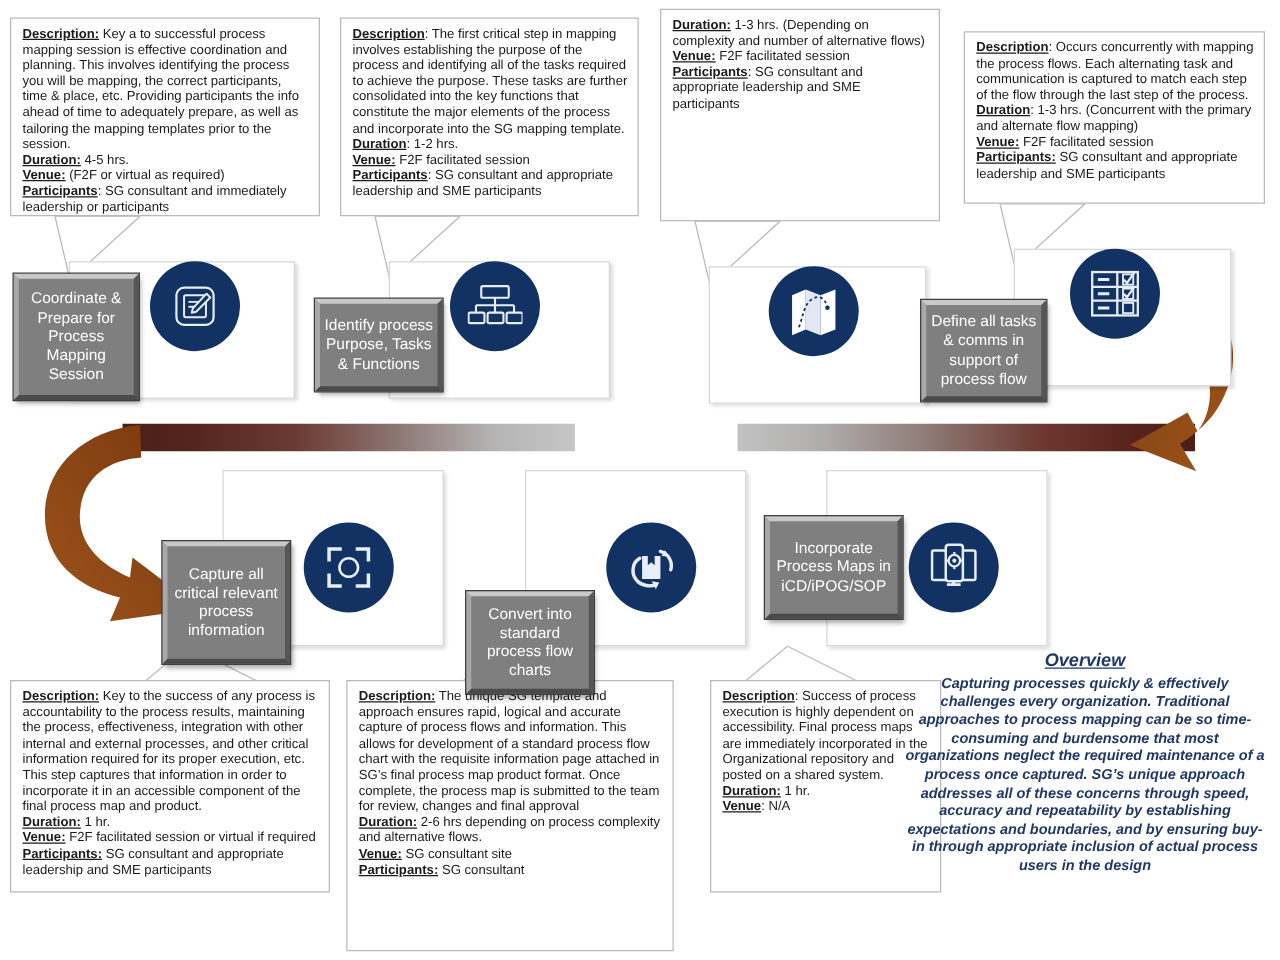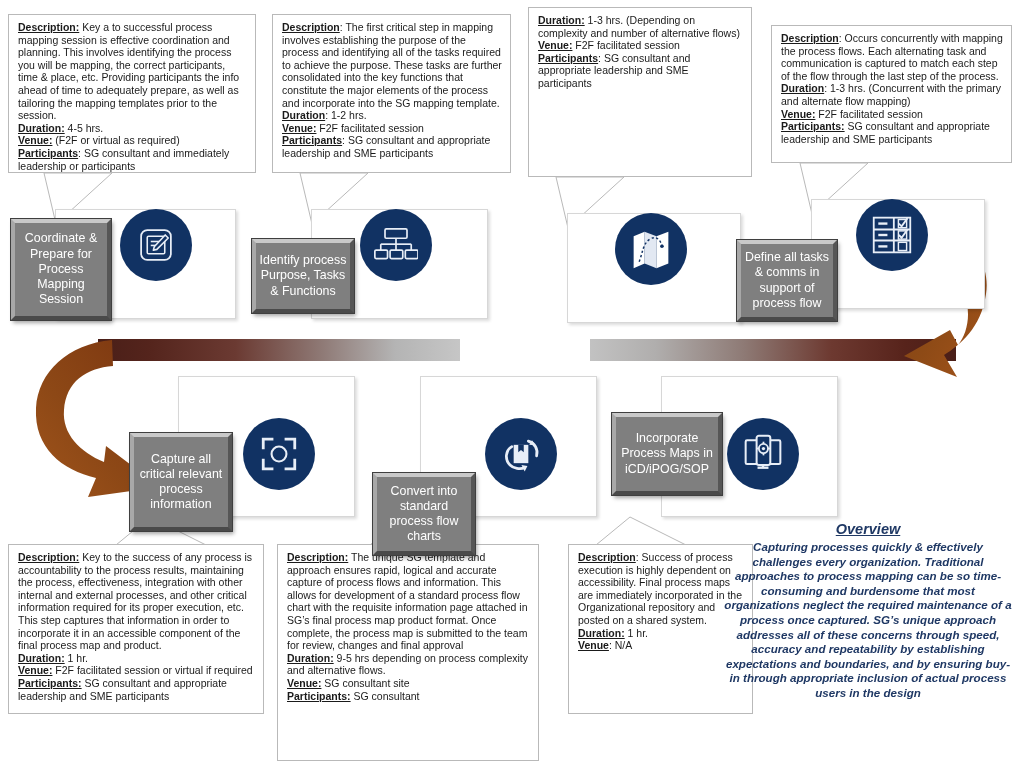--- a/index.html
+++ b/index.html
@@ -279,21 +279,21 @@
 
   <div class="callout" style="left:8px;top:544px;width:256px;height:170px;">
     <p><span class="lbl">Description:</span><span> Key to the success of any process is accountability to the process results, maintaining the process, effectiveness, integration with other internal and external processes, and other critical information required for its proper execution,  etc. This step captures that information in order to incorporate it in an accessible component of the final process map and product.</span></p>
     <p><span class="lbl">Duration:</span><span> 1 hr.</span></p>
     <p><span class="lbl">Venue:</span><span> F2F facilitated session or virtual if required</span></p>
     <p><span class="lbl">Participants:</span><span> SG consultant and appropriate leadership and SME participants</span></p>
   </div>
 
   <div class="callout" style="left:277px;top:544px;width:262px;height:217px;">
     <p><span class="lbl">Description:</span><span> The unique SG template and approach ensures rapid, logical and accurate capture of process flows and information. This allows for development of a standard process flow chart with the requisite information page attached in SG’s final process map product format. Once complete, the process map is submitted to the team for review, changes and final approval</span></p>
-    <p><span class="lbl">Duration:</span><span> 9-5 hrs depending on process complexity and alternative flows.</span></p>
+    <p><span class="lbl">Duration:</span><span> 2-6 hrs depending on process complexity and alternative flows.</span></p>
     <p><span class="lbl">Venue:</span><span> SG consultant site</span></p>
     <p><span class="lbl">Participants:</span><span> SG consultant</span></p>
   </div>
 
   <div class="callout" style="left:552px;top:544px;width:185px;height:170px;margin-left:16px;">
     <p><span class="lbl">Description</span><span>: Success of process execution is highly dependent on accessibility. Final process maps are immediately incorporated in the Organizational repository and posted on a shared system.</span></p>
     <p><span class="lbl">Duration:</span><span> 1 hr.</span></p>
     <p><span class="lbl">Venue</span><span>: N/A</span></p>
   </div>
 

